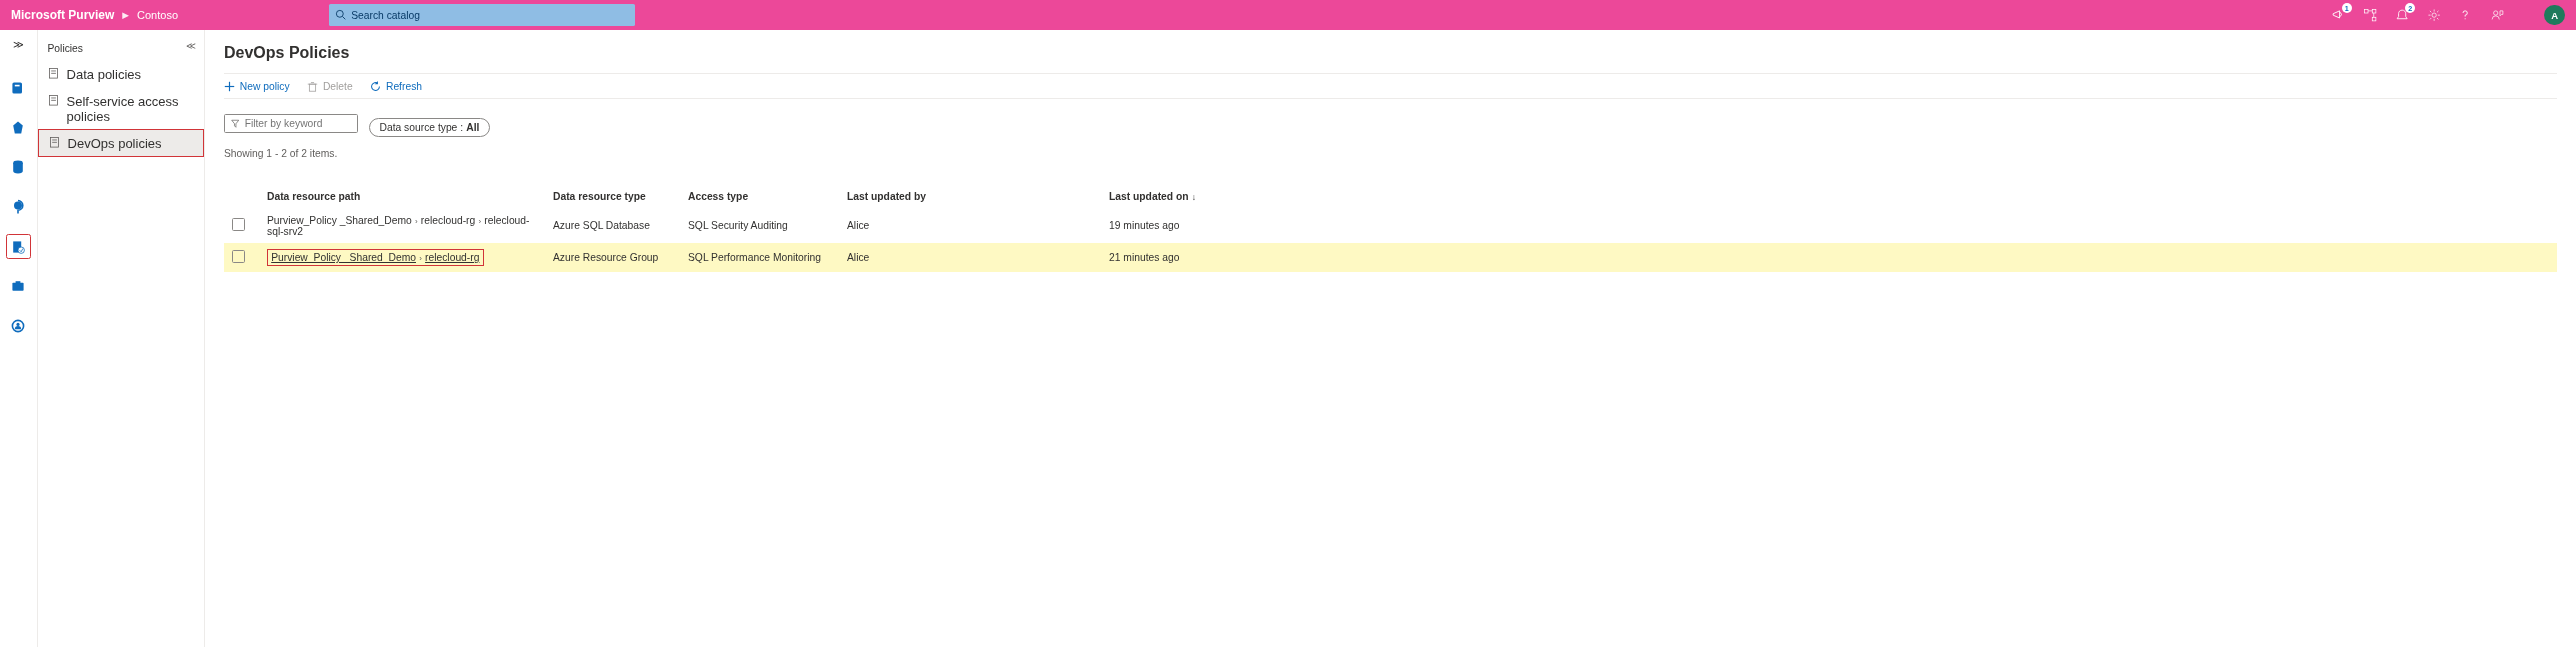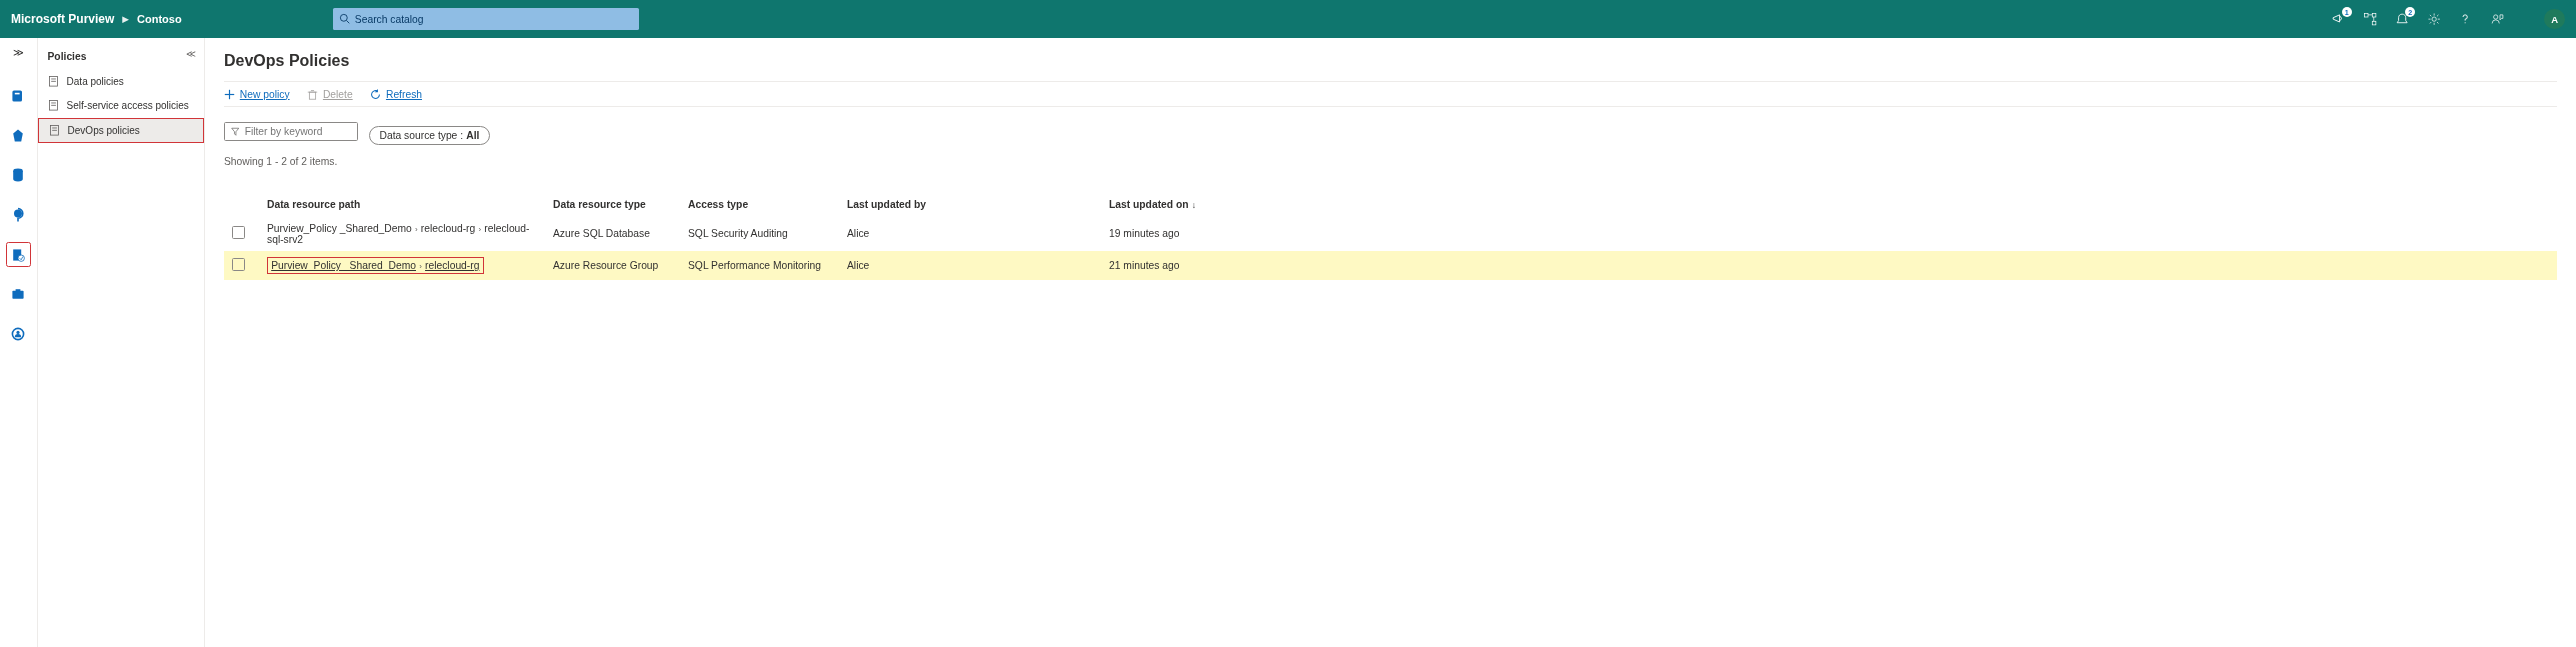--- a/index.html
+++ b/index.html
@@ -9,43 +9,43 @@
     }
     body {
       font-family: "Segoe UI", Tahoma, sans-serif;
       font-size: 10.3px;
       color: #323130;
       background: #fff;
       overflow-x: hidden;
     }
     
     .header {
-      background: #0f766e;
-      height: 38px;
+      background: #ec4899;
+      height: 30px;
       display: flex;
       align-items: center;
       color: #fff;
       padding: 0 11px;
     }
     .header-left {
       display: flex;
       align-items: center;
     }
     .product-name {
       font-size: 12px;
       font-weight: 600;
     }
     .chev {
       margin: 0 8px;
       opacity: 0.9;
       font-size: 8.7px;
     }
     .tenant-name {
       font-size: 11px;
-      font-weight: 700;
+      font-weight: 400;
     }
     .search-wrap {
       margin-left: 151px;
     }
     .search-box {
       display: flex;
       align-items: center;
       background: #8fbde4;
       border-radius: 1.6px;
       width: 306px;
@@ -147,31 +147,31 @@
     .collapse-chev {
       position: absolute;
       top: 9.5px;
       right: 8px;
       font-size: 9.5px;
       cursor: pointer;
       color: #605e5c;
     }
     .nav-title {
       font-size: 10.3px;
-      font-weight: 700;
+      font-weight: 400;
       padding: 4.8px 9.5px 8px 9.5px;
       color: #323130;
     }
     .nav-item {
       display: flex;
-      align-items: center;
+      align-items: flex-start;
       gap: 6.4px;
       padding: 5.6px 9.5px;
       cursor: pointer;
-      font-size: 10px;
+      font-size: 13px;
     }
     .nav-item.active {
       background: #edebe9;
       border: 1.2px solid #d13438;
     }
     .nav-icon {
       width: 12.7px;
       height: 12.7px;
       display: flex;
       align-items: center;
@@ -196,21 +196,20 @@
       padding: 6.4px 0;
       margin-bottom: 11px;
     }
     .tb-btn {
       display: flex;
       align-items: center;
       gap: 4.8px;
       font-size: 10.3px;
       cursor: pointer;
       color: #0f6cbd;
-      text-decoration: underline;
     }
     .tb-btn.disabled {
       color: #a19f9d;
       cursor: default;
     }
     .filter-row {
       display: flex;
       align-items: center;
       gap: 11px;
       margin-bottom: 11px;

